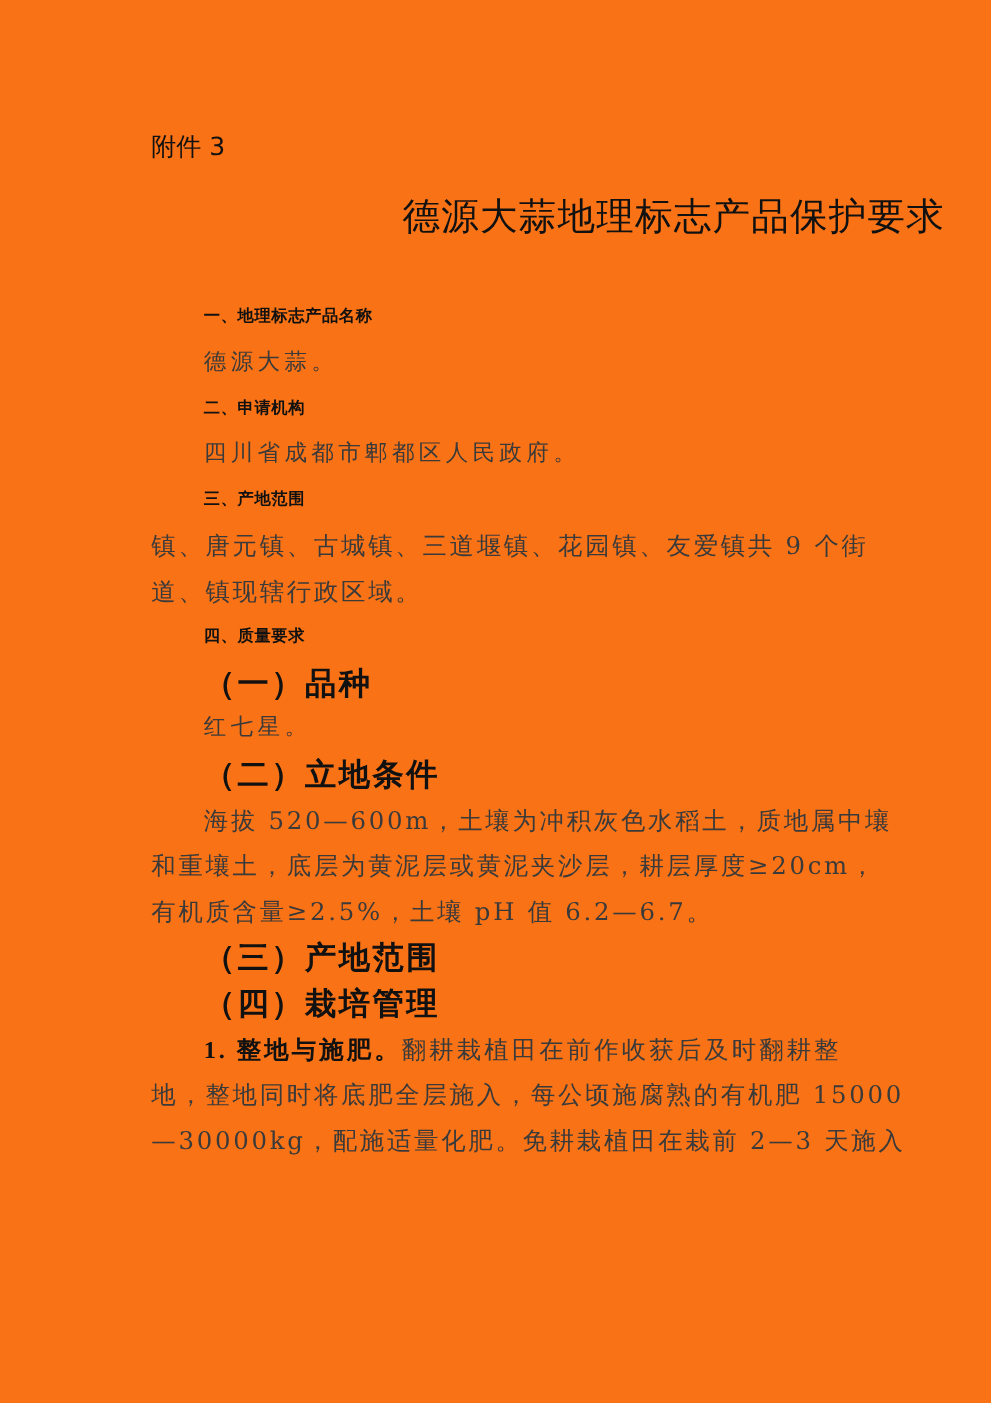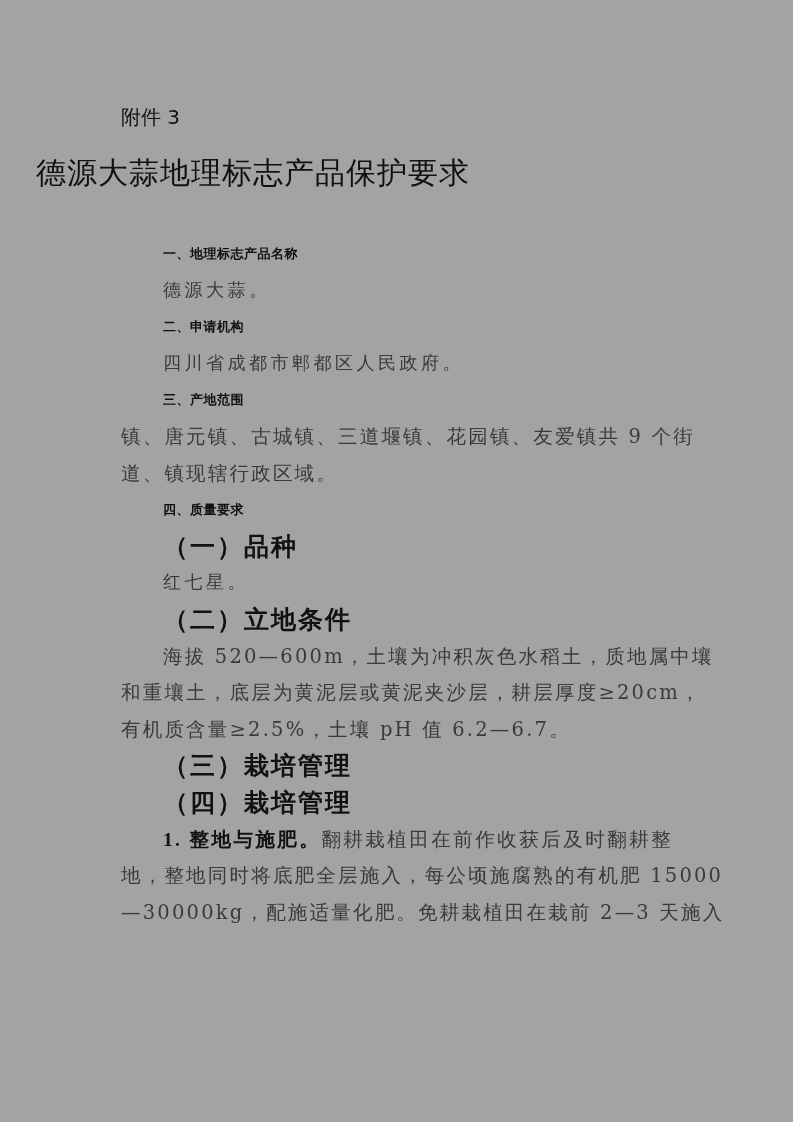--- a/index.html
+++ b/index.html
@@ -11,43 +11,42 @@
       width: 793px;
       height: 1122px;
       position: relative;
       overflow: hidden;
     }
     .page {
       position: absolute;
       left: 0; top: 0;
       width: 793px;
       height: 1122px;
-      background: #a3a3a3;
+      background: #f97316;
     }
     .attachment-label {
       position: absolute;
       left: 121px;
       top: 104px;
       font-family: "DejaVu Sans", "Liberation Sans", sans-serif;
       font-size: 20px;
       color: #111;
       letter-spacing: 0px;
     }
     .doc-title {
       position: absolute;
       left: 0;
       width: 756px;
       top: 153px;
-      text-align: left;
+      text-align: right;
       font-family: "DejaVu Serif", "Liberation Serif", serif;
       font-size: 30px;
       color: #111;
       letter-spacing: 1px;
       font-weight: normal;
-      margin-left: 36px;
     }
     .content {
       position: absolute;
       left: 121px;
       top: 236px;
       width: 552px;
     }
     .line {
       height: 36.6px;
       line-height: 36.6px;
@@ -118,21 +117,21 @@
     <div class="line h1">四、质量要求</div>
 
     <div class="line h2">（一）品种</div>
     <div class="line body indent">红七星。</div>
 
     <div class="line h2">（二）立地条件</div>
     <div class="line para indent">海拔 520—600m，土壤为冲积灰色水稻土，质地属中壤</div>
     <div class="line para">和重壤土，底层为黄泥层或黄泥夹沙层，耕层厚度≥20cm，</div>
     <div class="line para last">有机质含量≥2.5%，土壤 pH 值 6.2—6.7。</div>
 
-    <div class="line h2">（三）栽培管理</div>
+    <div class="line h2">（三）产地范围</div>
 
     <div class="line h2">（四）栽培管理</div>
     <div class="line para indent"><span class="bold-lead">1. 整地与施肥。</span><span>翻耕栽植田在前作收获后及时翻耕整</span></div>
     <div class="line para">地，整地同时将底肥全层施入，每公顷施腐熟的有机肥 15000</div>
     <div class="line para">—30000kg，配施适量化肥。免耕栽植田在栽前 2—3 天施入</div>
 
   </div>
 </div>
 
 </body></html>

